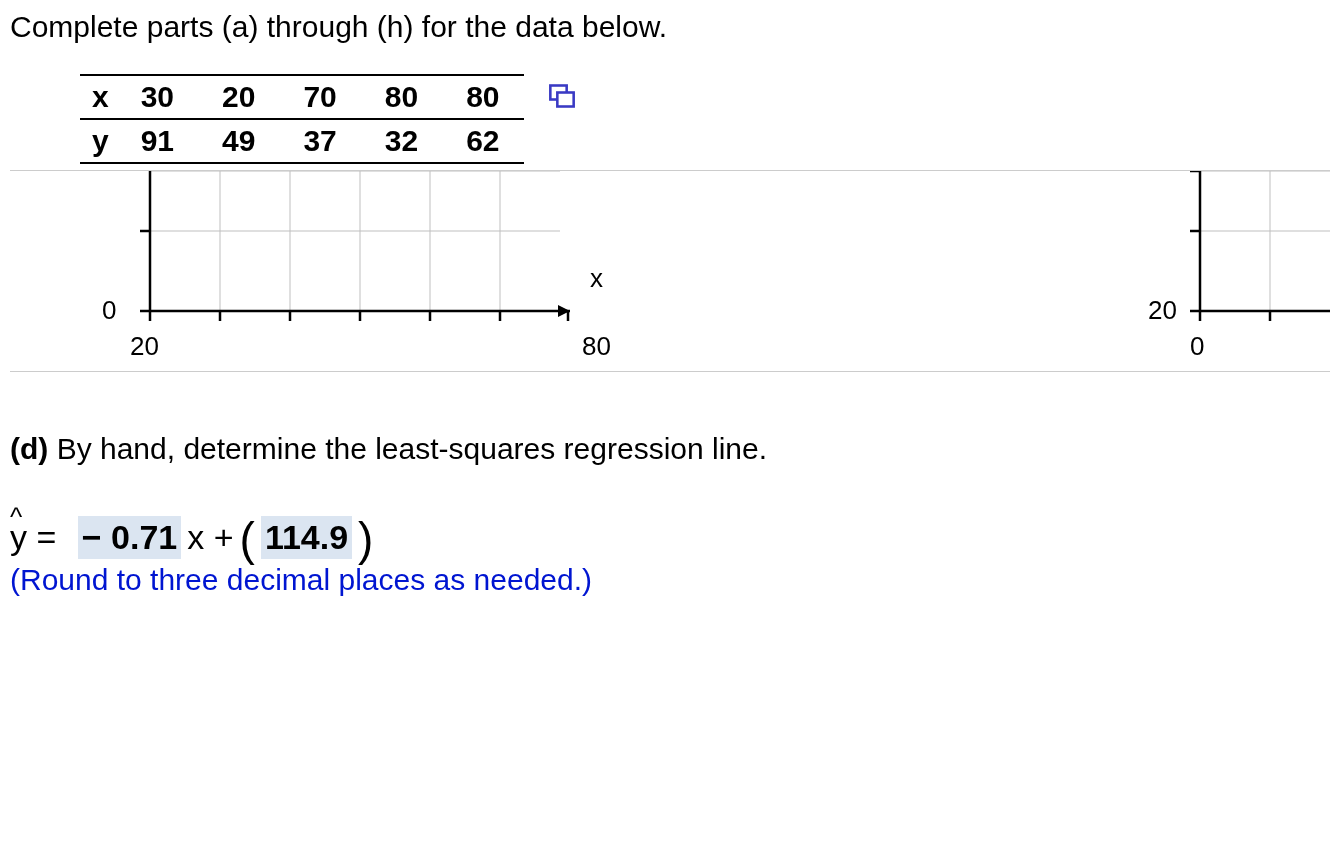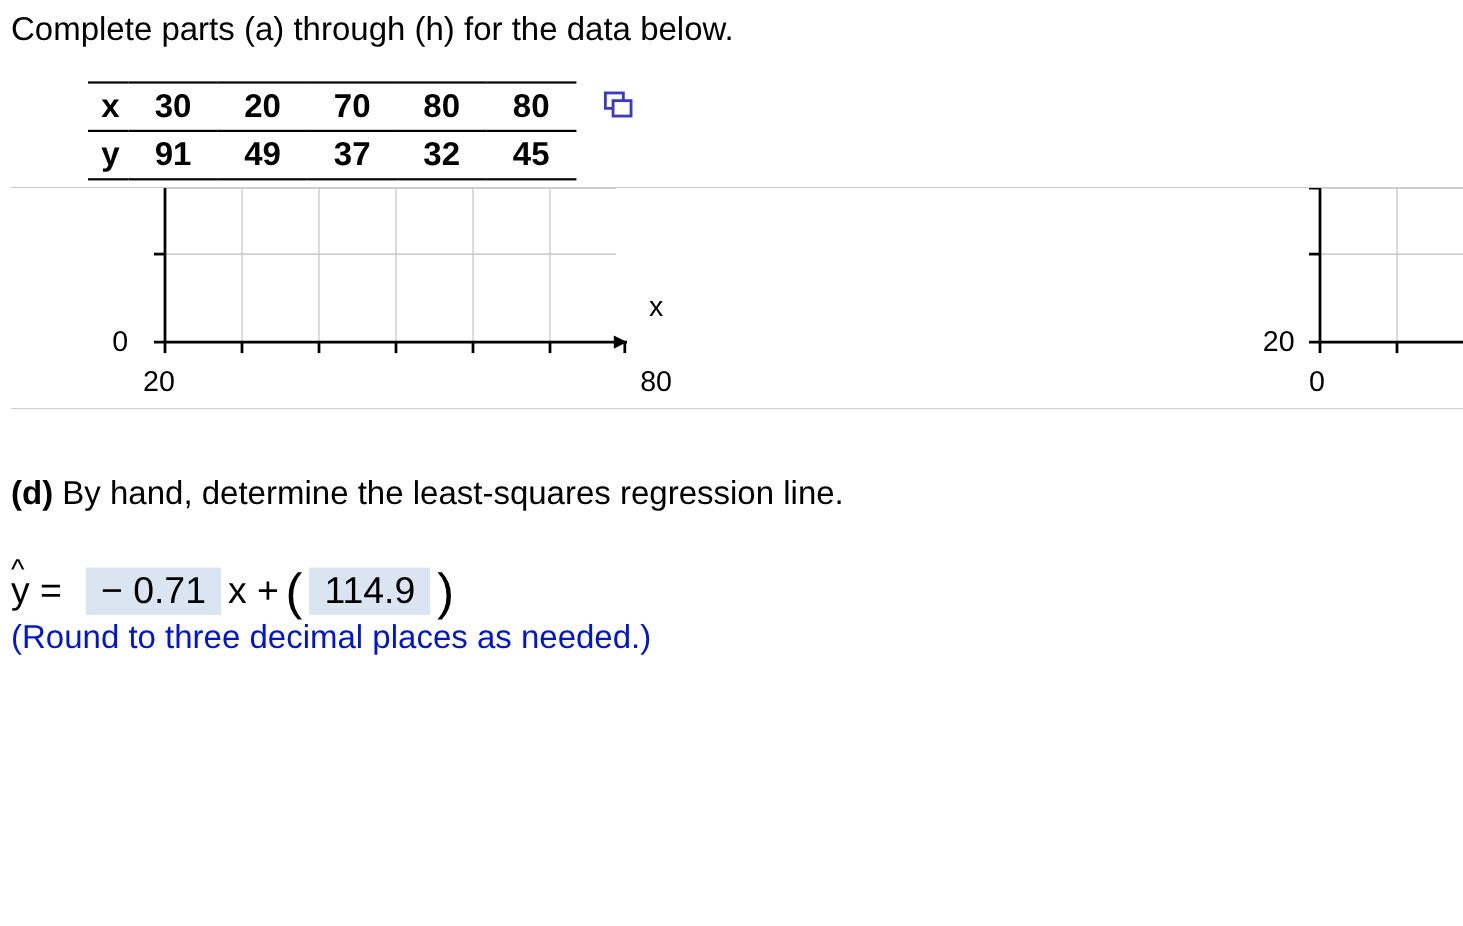--- a/index.html
+++ b/index.html
@@ -66,21 +66,22 @@
     .eqline {
       font-size: 34px;
       display: flex;
       align-items: baseline;
       gap: 6px;
     }
     .yhat { position: relative; display: inline-block; }
     .yhat .hat { position: absolute; top: -16px; left: 0; font-size: 26px; }
     .ansbox {
       background: #dbe5f1;
-      padding: 2px 14px;
+      padding: 2px 4px;
+      font-weight: bold;
     }
     .paren { font-size: 46px; line-height: 0.7; position: relative; top: 6px; }
     .rounding {
       color: #0015d1;
       font-size: 30px;
       margin-top: 4px;
     }
     .axis-label { font-size: 26px; position: absolute; }
   </style>
 </head>
@@ -98,21 +99,21 @@
       <td>70</td>
       <td>80</td>
       <td>80</td>
     </tr>
     <tr class="row-bot">
       <td class="hdr">y</td>
       <td>91</td>
       <td>49</td>
       <td>37</td>
       <td>32</td>
-      <td>45</td>
+      <td>62</td>
     </tr>
   </tbody>
     </table>
   <span class="copy-icon">
     <svg viewBox="0 0 24 22">
       <rect x="2" y="2" width="14" height="12" fill="none" stroke="#3a3ac4" stroke-width="2.2"></rect>
       <rect x="8" y="8" width="14" height="12" fill="#fff" stroke="#3a3ac4" stroke-width="2.2"></rect>
     </svg>
   </span>
 </div>

